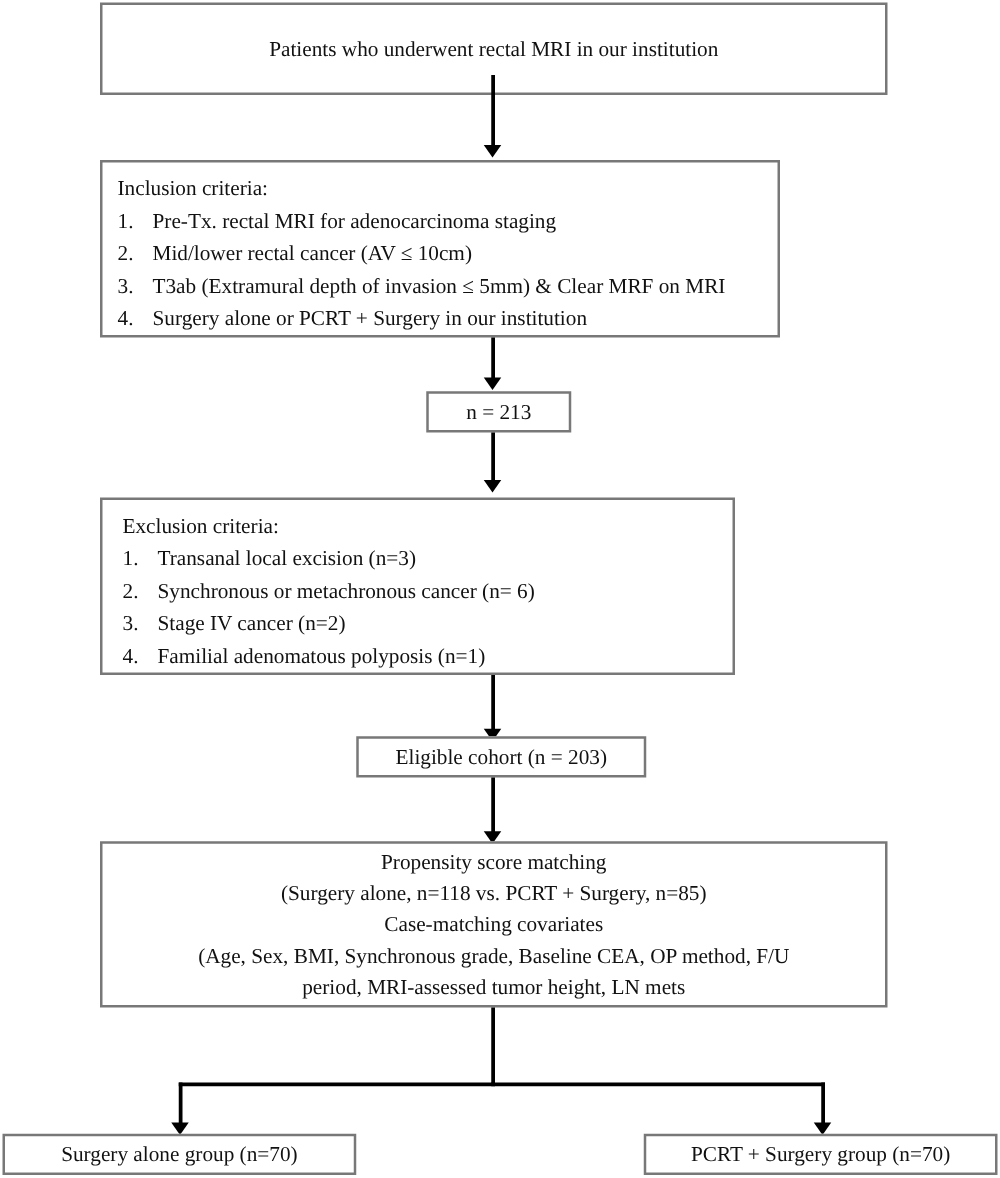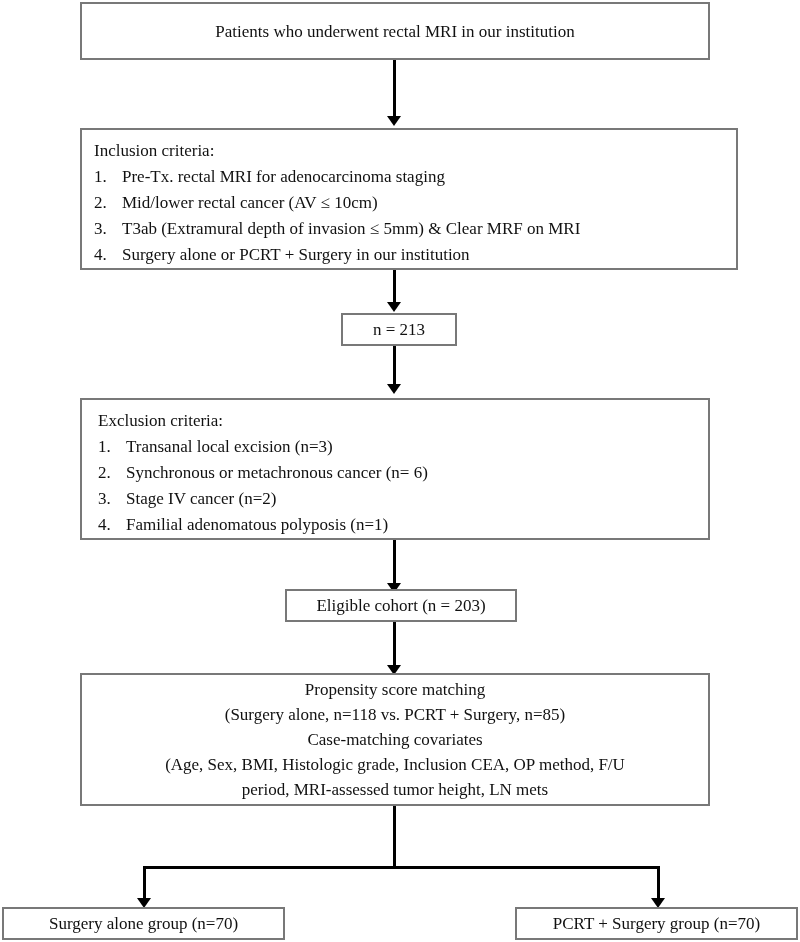--- a/index.html
+++ b/index.html
@@ -62,28 +62,28 @@
     border-left:7px solid transparent;
     border-right:7px solid transparent;
     border-top:10px solid #000000;
   }
 </style>
 </head>
 <body>
 
 <div id="canvas">
 
-  <div class="box center" style="left:80px;top:2px;width:630px;height:58px;">
+  <div class="box center" style="left:80px;top:2px;width:630px;height:74px;">
     <div class="box-text">Patients who underwent rectal MRI in our institution</div>
   </div>
 
   <div class="vline" style="left:393px;top:60px;height:58px;"></div>
   <div class="arrowhead" style="left:387px;top:116px;"></div>
 
-  <div class="box leftpad" style="left:80px;top:128px;width:658px;height:142px;">
+  <div class="box leftpad" style="left:80px;top:128px;width:544px;height:142px;">
     <div class="crit-head">Inclusion criteria:</div>
 
     <div class="crit-row">
       <span class="crit-num">1.</span>
       <span class="crit-txt">Pre-Tx. rectal MRI for adenocarcinoma staging</span>
     </div>
     <div class="crit-row">
       <span class="crit-num">2.</span>
       <span class="crit-txt">Mid/lower rectal cancer (AV ≤ 10cm)</span>
     </div>
@@ -100,21 +100,21 @@
   <div class="vline" style="left:393px;top:270px;height:33px;"></div>
   <div class="arrowhead" style="left:387px;top:302px;"></div>
 
   <div class="box center" style="left:341px;top:313px;width:116px;height:33px;">
     <div class="box-text">n = 213</div>
   </div>
 
   <div class="vline" style="left:393px;top:346px;height:39px;"></div>
   <div class="arrowhead" style="left:387px;top:384px;"></div>
 
-  <div class="box leftpad" style="left:80px;top:398px;width:630px;height:142px;padding-left:16px;">
+  <div class="box leftpad" style="left:80px;top:398px;width:508px;height:142px;padding-left:16px;">
     <div class="crit-head">Exclusion criteria:</div>
 
     <div class="crit-row">
       <span class="crit-num">1.</span>
       <span class="crit-txt">Transanal local excision (n=3)</span>
     </div>
     <div class="crit-row">
       <span class="crit-num">2.</span>
       <span class="crit-txt">Synchronous or metachronous cancer (n= 6)</span>
     </div>
@@ -135,21 +135,21 @@
     <div class="box-text">Eligible cohort (n = 203)</div>
   </div>
 
   <div class="vline" style="left:393px;top:622px;height:46px;"></div>
   <div class="arrowhead" style="left:387px;top:665px;"></div>
 
   <div class="box center" style="left:80px;top:673px;width:630px;height:133px;text-align:right;">
     <div class="box-text">Propensity score matching</div>
     <div class="box-text">(Surgery alone, n=118 vs. PCRT + Surgery, n=85)</div>
     <div class="box-text">Case-matching covariates</div>
-    <div class="box-text">(Age, Sex, BMI, Histologic grade, Inclusion CEA, OP method, F/U</div>
+    <div class="box-text">(Age, Sex, BMI, Synchronous grade, Baseline CEA, OP method, F/U</div>
     <div class="box-text">period, MRI-assessed tumor height, LN mets</div>
   </div>
 
   <div class="vline" style="left:393px;top:806px;height:62px;"></div>
   <div class="hline" style="left:143px;top:866px;width:253px;"></div>
   <div class="hline" style="left:393px;top:866px;width:267px;"></div>
 
   <div class="vline" style="left:143px;top:866px;height:36px;"></div>
   <div class="arrowhead" style="left:137px;top:898px;"></div>
 

